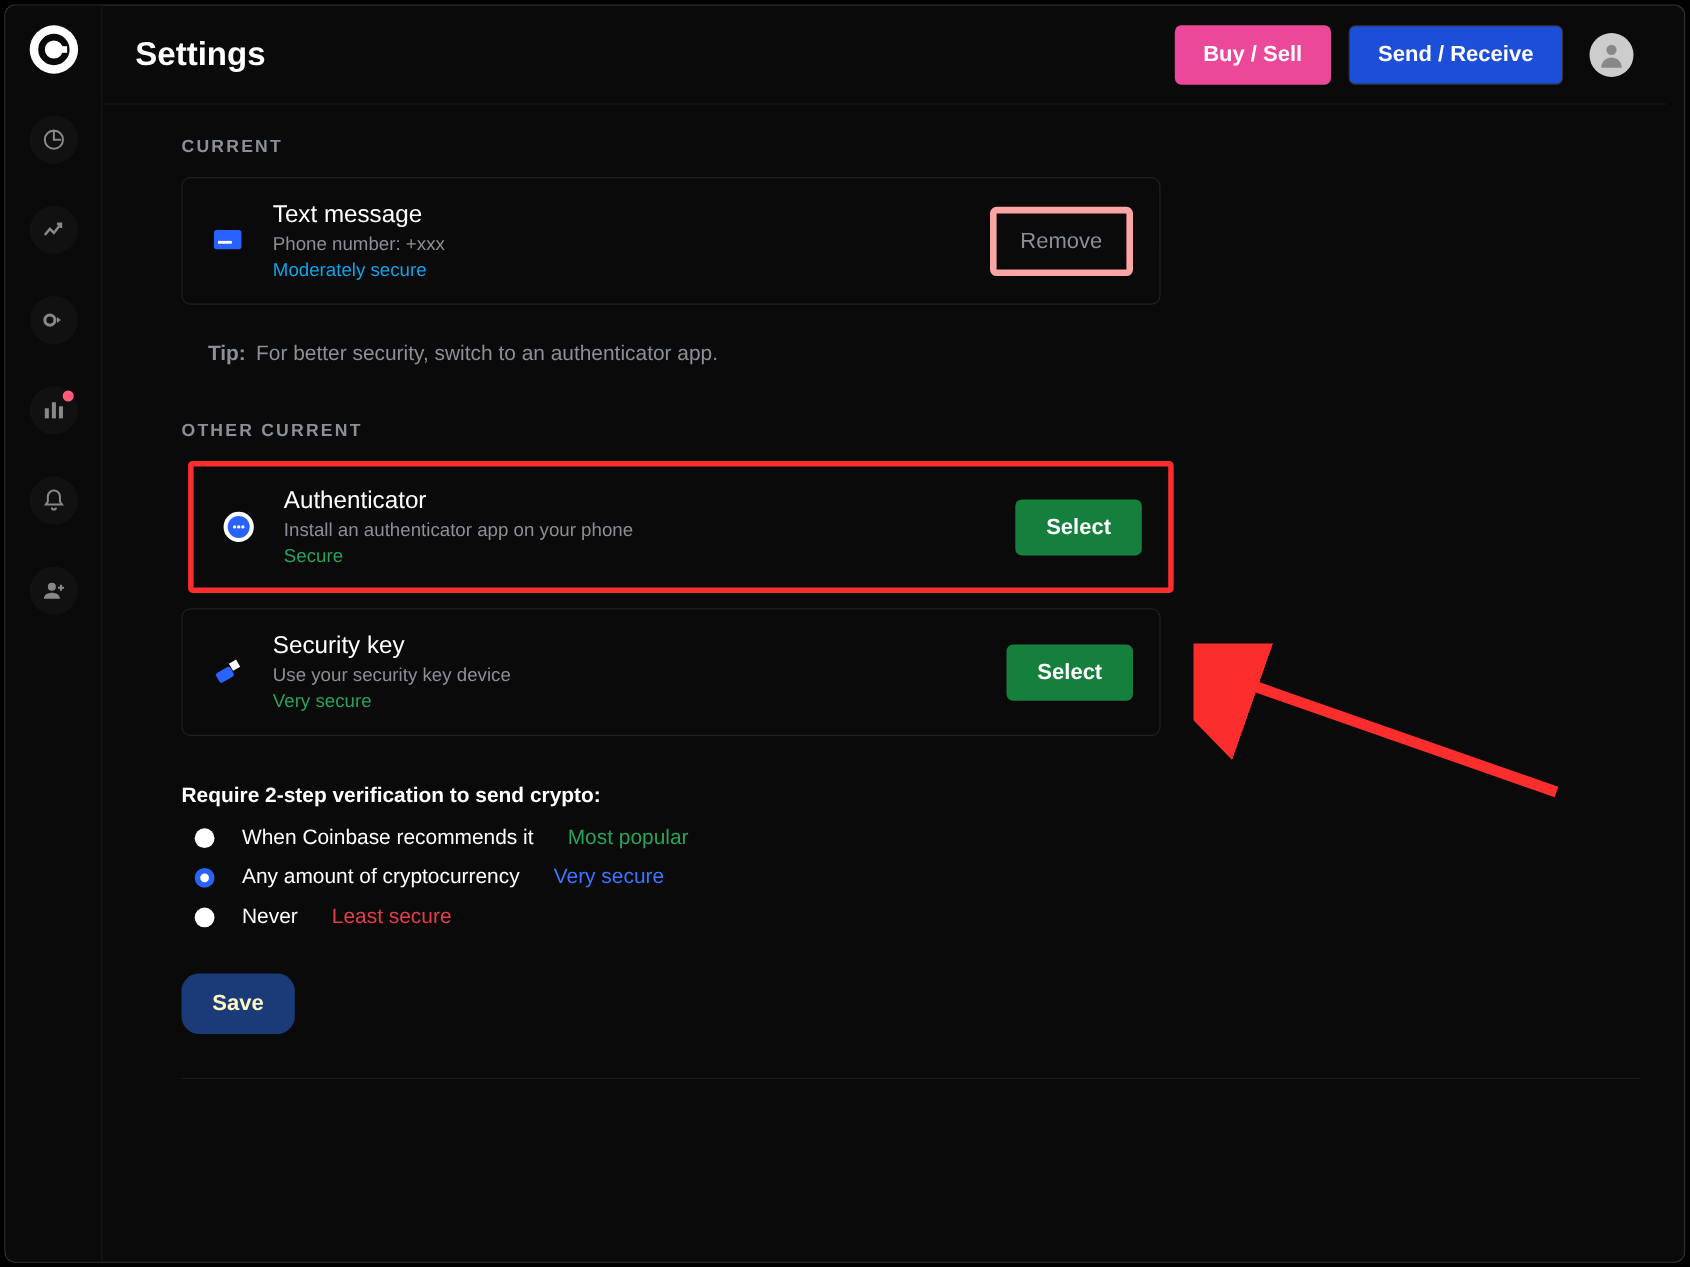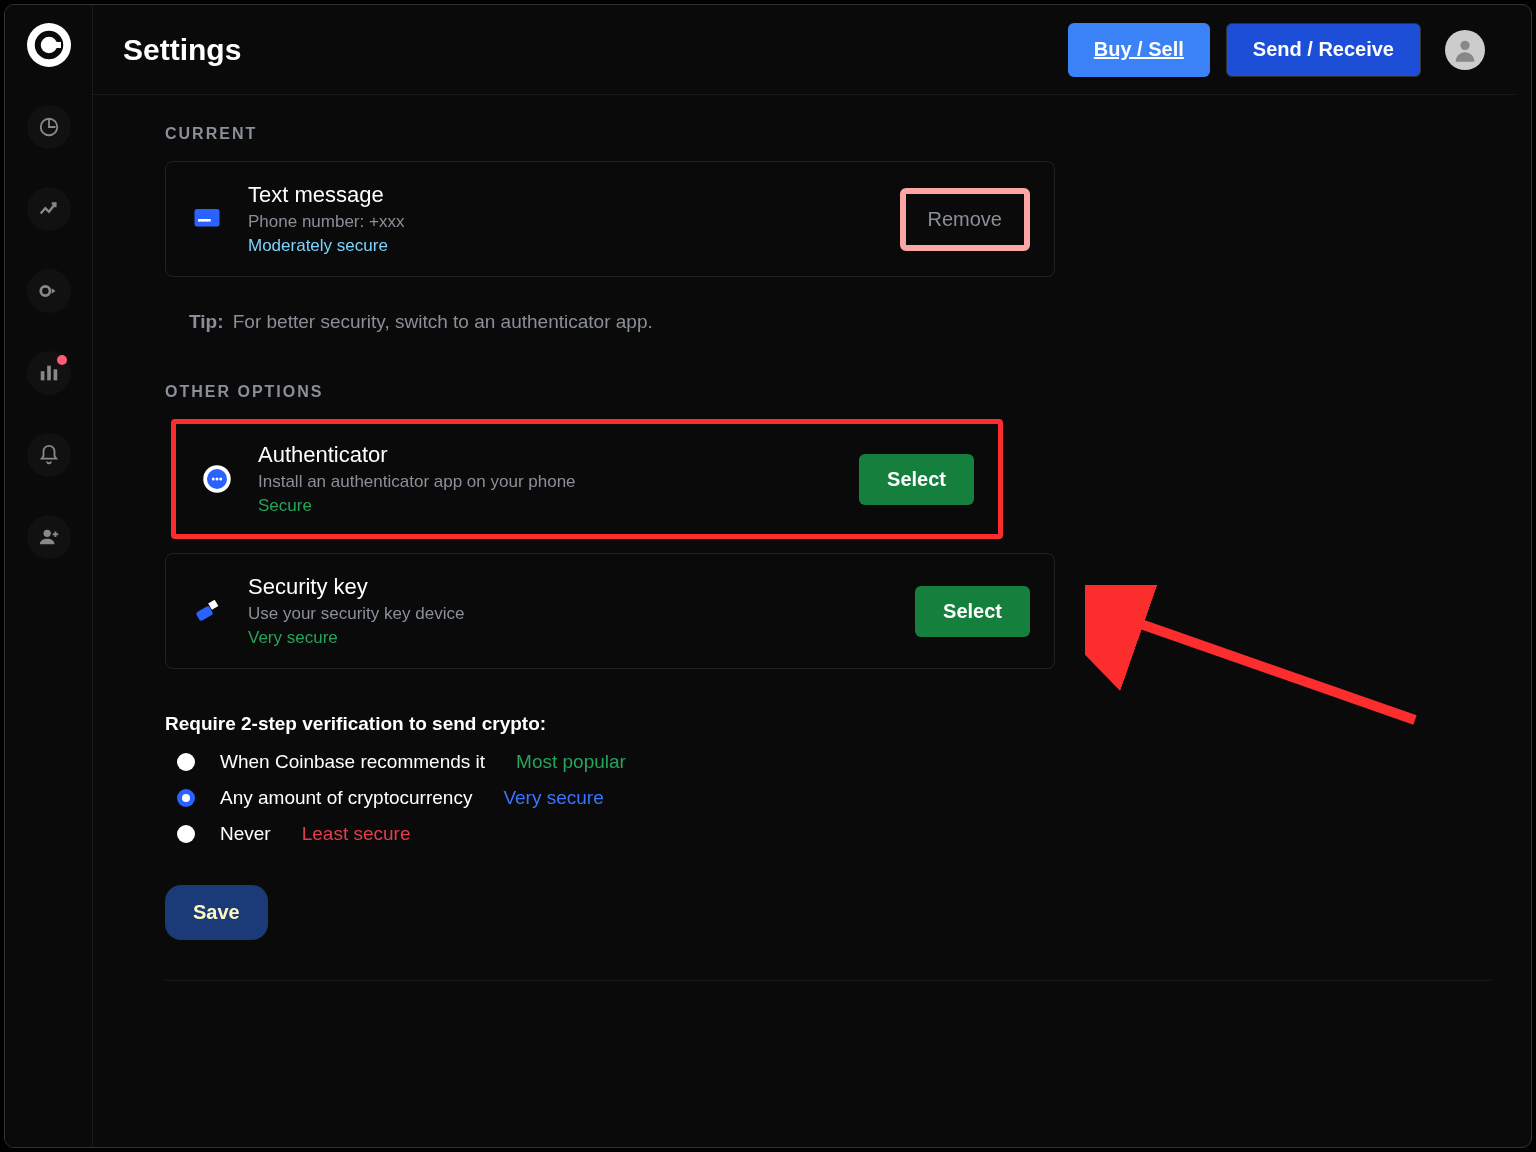--- a/index.html
+++ b/index.html
@@ -10,44 +10,44 @@
 .sidebar { position: absolute; left: 0; top: 0; width: 88px; height: 100%; background: #0a0a0a; border-right: 1px solid #1a1a1a; display: flex; flex-direction: column; align-items: center; padding-top: 18px; gap: 38px; }
 .logo { width: 44px; height: 44px; border-radius: 50%; background: #fff; display: flex; align-items: center; justify-content: center; }
 .nav-icon { width: 44px; height: 44px; border-radius: 50%; background: #111; display: flex; align-items: center; justify-content: center; color: #888; position: relative; }
 .nav-icon svg { width: 22px; height: 22px; }
 .nav-badge { position: absolute; top: 4px; right: 4px; width: 10px; height: 10px; background: #ff5b79; border-radius: 50%; }
 
 
 .header { position: absolute; left: 88px; top: 0; right: 16px; height: 90px; border-bottom: 1px solid #1a1a1a; display: flex; align-items: center; padding: 0 30px; }
 .page-title { font-size: 30px; font-weight: 600; flex: 1; }
 .btn { height: 54px; padding: 0 26px; border-radius: 6px; font-size: 20px; font-weight: 600; display: inline-flex; align-items: center; justify-content: center; margin-left: 16px; cursor: pointer; }
-.btn-primary { background: #3b82f6; color: #fff; border: none; text-decoration: underline; }
+.btn-primary { background: #ec4899; color: #fff; border: none; }
 .btn-outline { background: #1d4ed8; color: #fff; border: 1px solid #333; }
 .avatar { width: 40px; height: 40px; border-radius: 50%; background: #ccc; margin-left: 24px; display:flex; align-items:center; justify-content:center; }
 .avatar svg { width: 28px; height:28px; fill:#888; }
 
 
 .content { position: absolute; left: 160px; top: 120px; right: 40px; }
 .section-label { font-size: 16px; letter-spacing: 2px; color: #8a8f98; font-weight: 600; margin-bottom: 18px; }
 
 .card { border: 1px solid #222; border-radius: 8px; padding: 20px 24px; display: flex; align-items: center; gap: 24px; width: 890px; }
 .card-icon { width: 34px; height: 34px; flex-shrink:0; display:flex; align-items:center; justify-content:center; }
 .card-body { flex: 1; }
 .card-title { font-size: 22px; font-weight: 500; color: #fff; margin-bottom: 4px; }
 .card-sub { font-size: 17px; color: #8a8f98; margin-bottom: 4px; }
 .card-badge { font-size: 17px; font-weight: 500; }
-.badge-orange { color: #7dd3fc; }
+.badge-orange { color: #0ea5e9; }
 .badge-green { color: #27a35a; }
 .btn-remove { background: transparent; border: 6px solid #fca5a5; color: #8a8f98; font-size: 20px; font-weight:500; padding: 14px 22px; border-radius: 6px; cursor:pointer;margin-left:28px; }
 .btn-select { background: #15803d; color: #fff; font-size: 20px; font-weight: 600; padding: 14px 28px; border-radius: 6px; border: none; cursor:pointer; }
 
 .tip-row { margin: 34px 0 50px 24px; font-size: 19px; color: #8a8f98; }
 .tip-label { font-weight: 600; margin-right: 4px; }
 
-.highlight-box { position: relative; border: 5px solid #fb2d2d; border-radius: 4px; padding: 10px 10px; width: 832px; margin-left: 6px; }
+.highlight-box { position: relative; border: 5px solid #fb2d2d; border-radius: 4px; padding: 10px 10px; width: 896px; margin-left: 6px; }
 .highlight-box .card { border: none; width: auto; padding: 8px 14px; }
 
 .arrow-annotation { position: absolute; pointer-events: none; }
 
 .req-heading { font-size: 19px; font-weight: 600; margin-top: 44px; margin-bottom: 16px; }
 .radio-row { display: flex; align-items: center; gap: 25px; margin-bottom: 14px; margin-left: 12px; font-size: 19px; }
 .radio { width: 18px; height: 18px; border-radius: 50%; background: #fff; position: relative; flex-shrink:0; }
 .radio.selected { background: #2a62ff; }
 .radio.selected::after { content: ""; position: absolute; left: 5px; top: 5px; width: 8px; height: 8px; background: #fff; border-radius: 50%; }
 .radio-tag-green { color: #27a35a; font-weight: 500; margin-left: 6px; }
@@ -142,21 +142,21 @@
         <div class="card-badge badge-orange">Moderately secure</div>
       </div>
       <button class="btn-remove">Remove</button>
     </div>
 
     <div class="tip-row">
       <span class="tip-label">Tip:</span>
       <span>For better security, switch to an authenticator app.</span>
     </div>
 
-    <div class="section-label">OTHER OPTIONS</div>
+    <div class="section-label">OTHER CURRENT</div>
 
     <div class="highlight-box">
       <div class="card">
         <div class="card-icon">
           <svg viewBox="0 0 24 24" width="30" height="30">
               <circle cx="12" cy="12" r="11" fill="#fff"></circle>
               <circle cx="12" cy="12" r="8" fill="#2a62ff"></circle>
               <circle cx="9" cy="12" r="1.2" fill="#fff"></circle>
               <circle cx="12" cy="12" r="1.2" fill="#fff"></circle>
               <circle cx="15" cy="12" r="1.2" fill="#fff"></circle>

